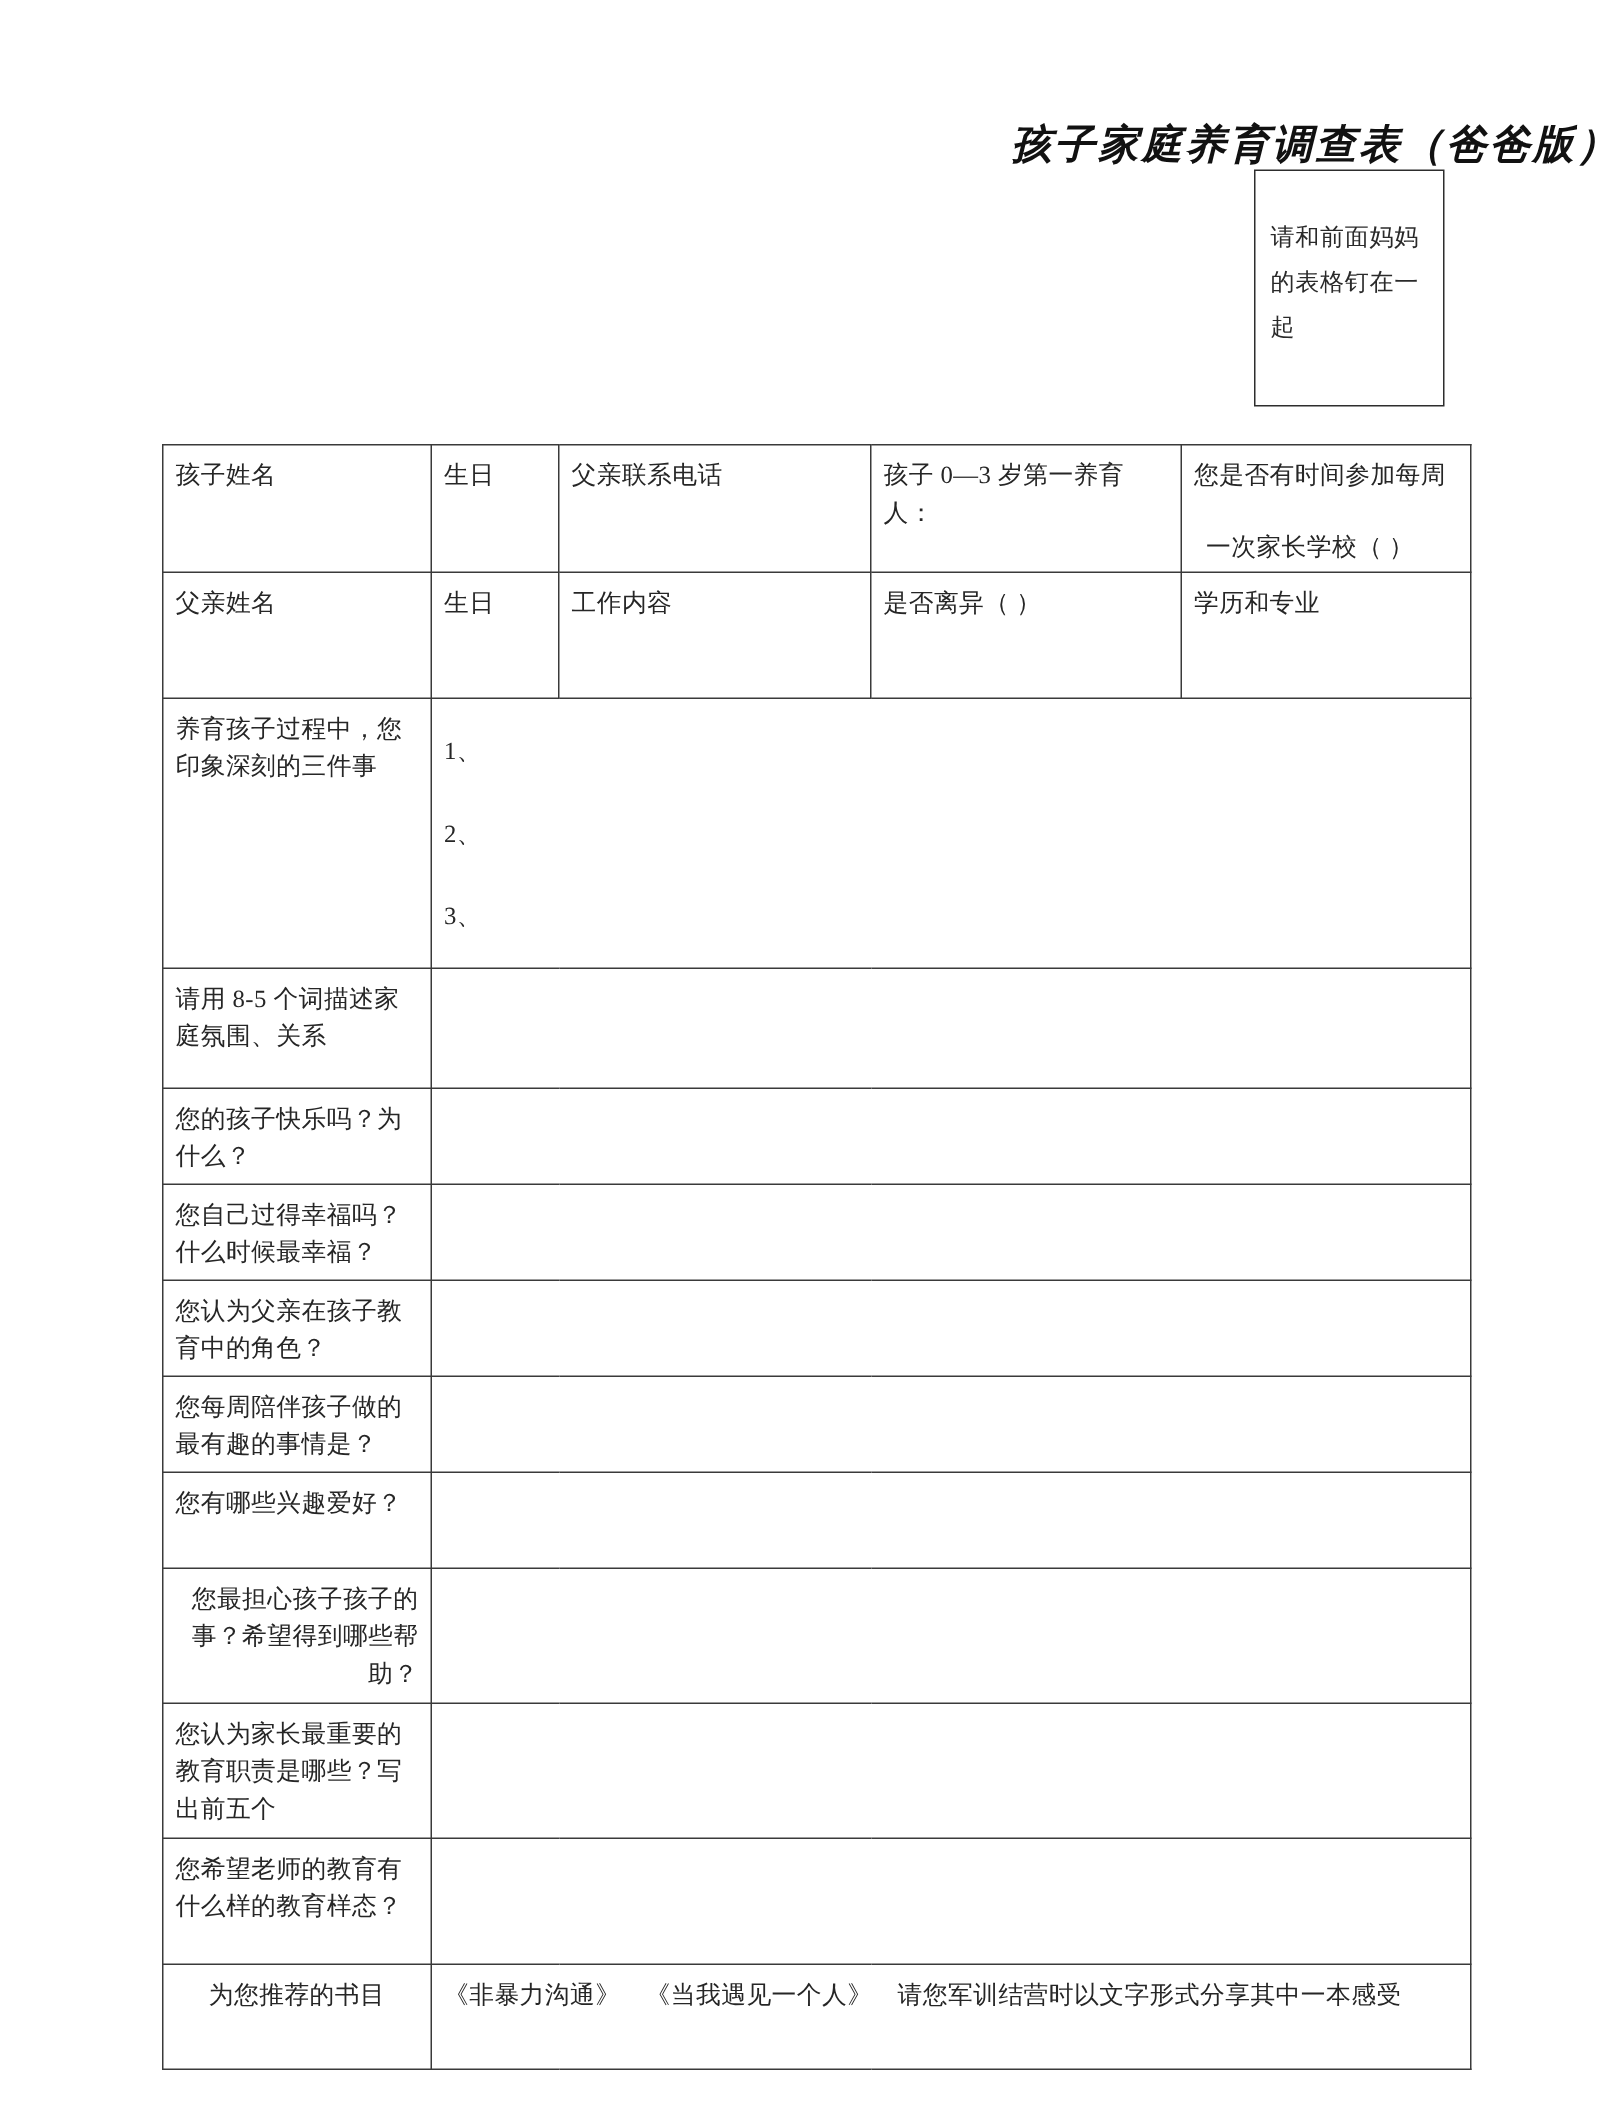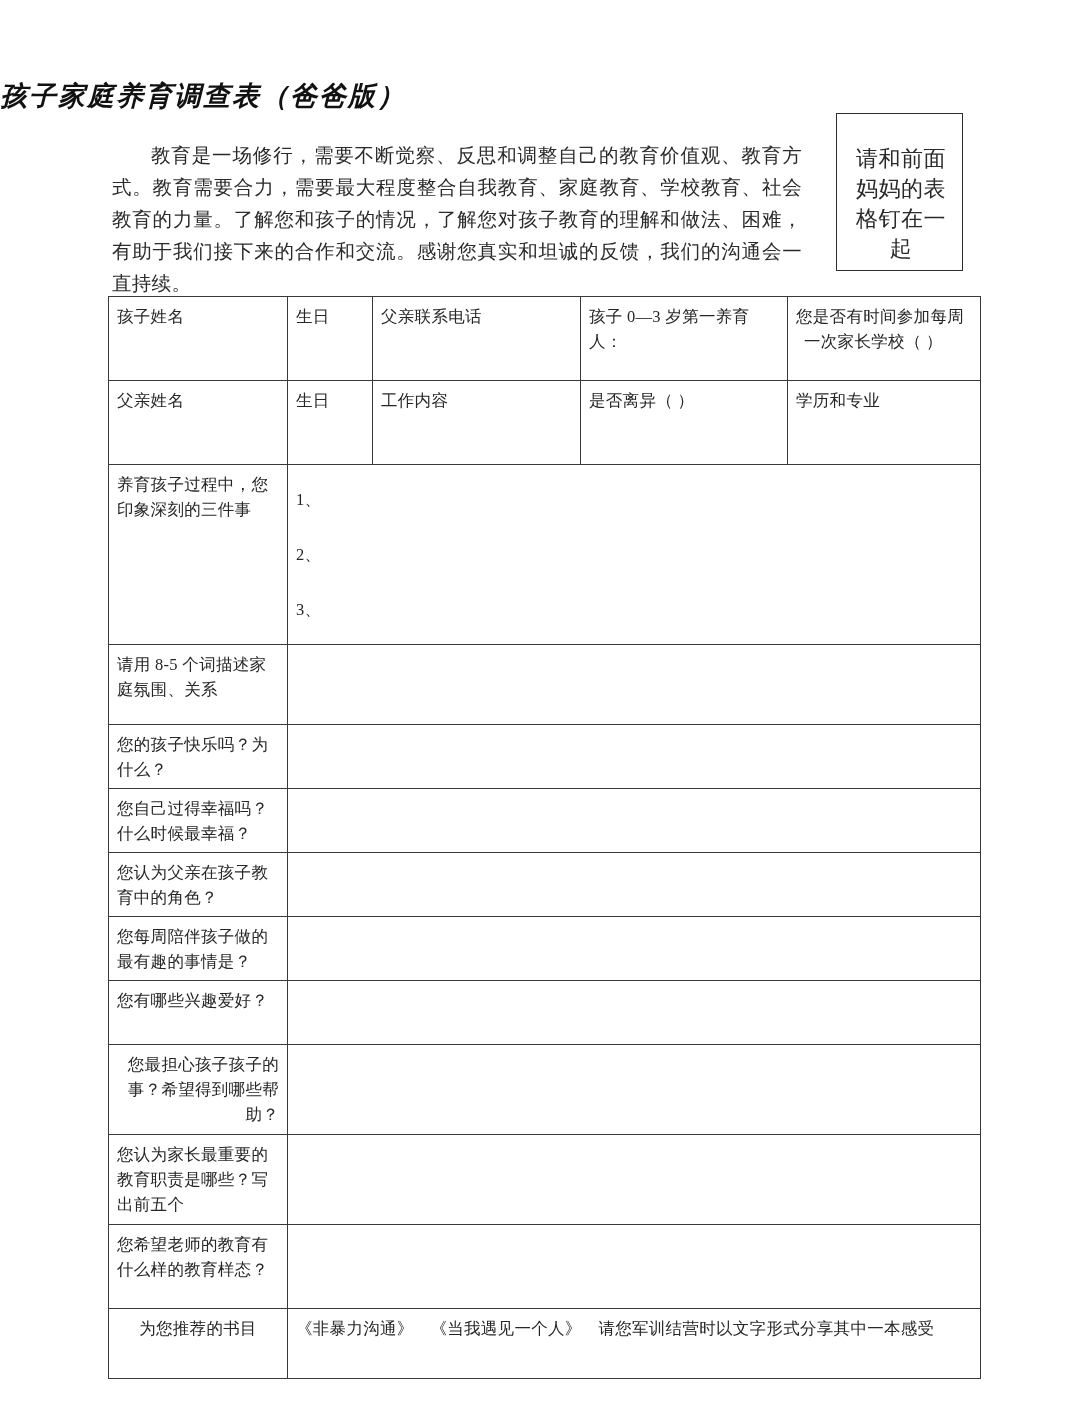--- a/index.html
+++ b/index.html
@@ -22,21 +22,21 @@
     width: 1080px;
     height: 1410px;
   }
 
   
   .doc-title {
     position: absolute;
     left: 0;
     top: 78px;
     width: 1080px;
-    text-align: left;
+    text-align: right;
     font-size: 27px;
     font-weight: bold;
     font-style: italic;
     letter-spacing: 2px;
     color: #111;
     font-family: "Liberation Serif", "DejaVu Serif", serif;
   }
 
   
   .intro {
@@ -60,25 +60,24 @@
     width: 127px;
     height: 158px;
     border: 1.4px solid #2d2d2d;
     box-sizing: border-box;
   }
   .note-box-text {
     position: absolute;
     left: 10px;
     top: 30px;
     width: 108px;
-    font-size: 22px;
+    font-size: 16px;
     line-height: 30px;
     color: #2a2a2a;
     letter-spacing: 0.5px;
-    text-align: center;
   }
 
   
   .form-table {
     position: absolute;
     left: 108px;
     top: 296px;
     width: 872px;
     border-collapse: collapse;
     table-layout: fixed;
@@ -133,30 +132,30 @@
   }
   .books-value {
     vertical-align: middle;
     font-size: 16.5px;
     padding-left: 36px;
   }
 
   .hdr-line2 {
     padding-left: 8px;
     display: block;
+    margin-top: 23px;
   }
 </style>
 </head>
 <body>
 
 <div class="page">
 
   <div class="doc-title">孩子家庭养育调查表（爸爸版）</div>
 
-  <div class="intro">教育是一场修行，需要不断觉察、反思和调整自己的教育价值观、教育方式。教育需要合力，需要最大程度整合自我教育、家庭教育、学校教育、社会教育的力量。了解您和孩子的情况，了解您对孩子教育的理解和做法、困难，有助于我们接下来的合作和交流。感谢您真实和坦诚的反馈，我们的沟通会一直持续。</div>
 
   <div class="note-box">
     <div class="note-box-text">请和前面妈妈的表格钉在一起</div>
   </div>
 
   <table class="form-table">
     <colgroup>
       <col class="col-a">
         <col class="col-b">
         <col class="col-c">

